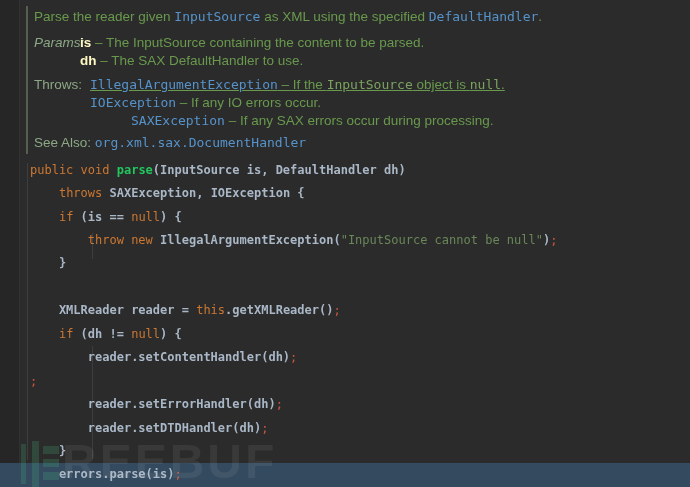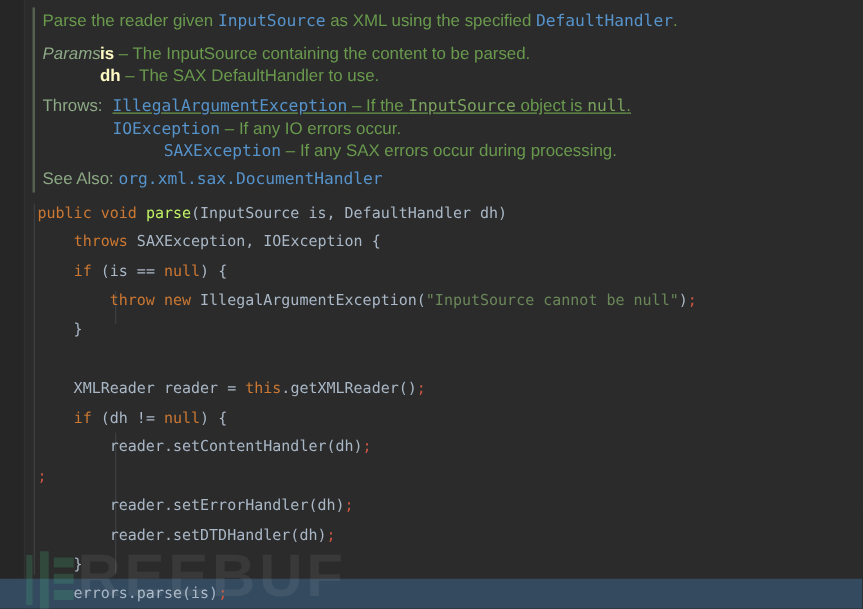--- a/index.html
+++ b/index.html
@@ -44,22 +44,22 @@
   }
   .code-line {
     position:relative;
     height:23.45px; padding-left:30px;
     display:flex; align-items:center;
     font-family:"DejaVu Sans Mono", monospace;
     font-size:12px; white-space:pre;
     color:#a9b7c6;
   }
   .kw     { color:#cc7832; }
-  .method { color:#bef264; font-weight:normal; }
-  .pln    { color:#a9b7c6; }
+  .method { color:#22c55e; font-weight:bold; }
+  .pln    { color:#a9b7c6;font-weight:bold; }
   .str    { color:#6a8759; }
   .semi   { color:#cb5742; }
   
   .watermark {
     position:absolute; left:18px; top:438px; width:470px; height:52px;
     pointer-events:none; z-index:5;
   }
   .wm-bar { position:absolute; background:rgba(77,190,136,0.20); }
   .wm-vbar1 { left:3px;  top:6px;  width:5px; height:40px; }
   .wm-vbar2 { left:14px; top:3px;  width:7px; height:49px; }

